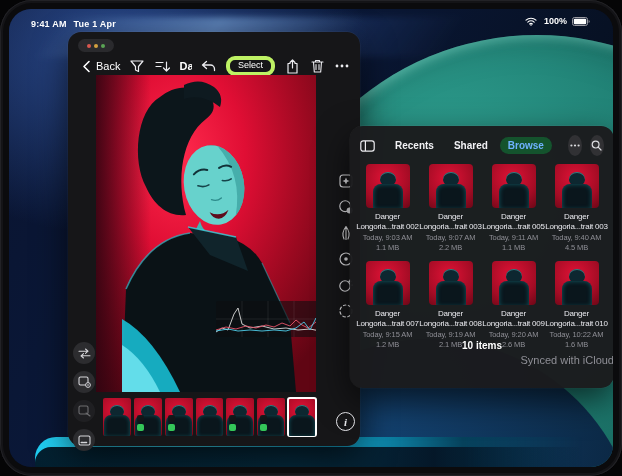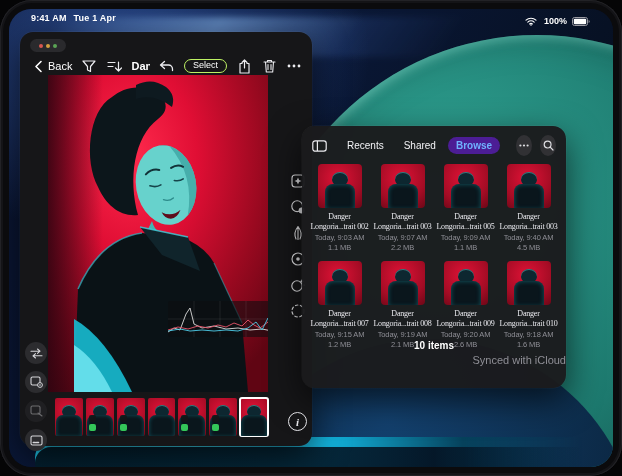--- a/index.html
+++ b/index.html
@@ -29,40 +29,40 @@
   .navy-circle { position:absolute; width:420px; height:420px; border-radius:50%; left:210px; top:330px;
     background:radial-gradient(circle at 40% 20%, #123a6e, #0a2142 55%, #061124 100%); opacity:.9; }
   .glow-strip { position:absolute; left:26px; top:428px; width:570px; height:42px; border-radius:22px;
     background:linear-gradient(90deg, #1fcdf2 0%, #3ae2ff 28%, #12b2dc 52%, #06425c 75%, rgba(4,18,38,0) 96%);
     filter:blur(.6px); }
   .glow-strip::after { content:""; position:absolute; inset:10px 0 0 0; border-radius:20px;
     background:linear-gradient(90deg, #032030 0%, #05293c 45%, rgba(4,16,32,.9) 70%, rgba(4,16,32,0) 96%); }
 
   
   .statusbar { position:absolute; top:4px; left:0; right:0; height:16px; display:flex;
-    justify-content:space-between; align-items:flex-start; padding:0 22px; color:#fff; font-size:9px; z-index:5;gap:20px; }
+    justify-content:space-between; align-items:flex-end; padding:0 22px; color:#fff; font-size:9px; z-index:5;gap:20px; }
   .statusbar .left { display:flex; gap:7px; font-weight:bold; letter-spacing:.2px; }
   .statusbar .right { display:flex; gap:5px; align-items:center; font-weight:bold; }
 
   
   .window { position:absolute; background:#19191b; border-radius:13px;
-    box-shadow: 0 12px 34px rgba(0,0,0,.65), 0 0 0 .5px rgba(255,255,255,.08); }
+    box-shadow: 0 12px 34px rgba(0,0,0,.65), 0 0 0 .5px rgba(255,255,255,.08); margin-left: 48px; }
 
   
   .editor { left:11px; top:23px; width:292px; height:414px; z-index:2; background:#161618; }
   .win-dots { position:absolute; top:7px; left:10px; width:36px; height:13px; border-radius:8px;
     background:#2a2a2d; display:flex; align-items:center; justify-content:center; gap:3px; }
   .win-dots i { width:4px; height:4px; border-radius:50%; display:block; }
 
   .ed-toolbar { position:absolute; top:22px; left:0; right:0; height:24px; display:flex;
     align-items:center; padding:0 10px; gap:9px; color:#ececf0; }
   .back { display:flex; align-items:center; gap:2px; font-size:11px; color:#fff; }
   .ed-title { flex:1; text-align:center; font-size:11px; font-weight:bold; color:#fff;
     white-space:nowrap; overflow:hidden; }
-  .select-pill { font-size:9px; color:#fff; border:1px solid #bef264; border-radius:9px;
+  .select-pill { font-size:9px; color:#fff; border:4px solid #bef264; border-radius:9px;
     padding:1px 8px 2px; line-height:1.1; background:transparent; }
   .tb-icon { width:16px; height:16px; display:flex; align-items:center; justify-content:center; }
   .tb-icon svg { display:block; }
 
   
   .photo { position:absolute; left:28px; top:43px; width:220px; height:317px; overflow:hidden; background:#8e0a1f; }
   .photo svg { display:block; }
 
   
   .histogram { position:absolute; left:120px; top:226px; width:104px; height:36px;
@@ -93,37 +93,37 @@
   .frame .badge { position:absolute; left:3px; bottom:5px; width:7px; height:7px; border-radius:2px;
     background:#34c759; z-index:2; box-shadow:0 -9px 0 0 rgba(20,22,24,.85); }
   .info-btn { position:absolute; right:5px; bottom:15px; width:19px; height:19px; border-radius:50%;
     border:1.3px solid #e8e8ec; color:#e8e8ec; display:flex; align-items:center; justify-content:center;
     font-size:11px; font-family:"Liberation Serif", serif; font-style:italic; font-weight:bold; }
 
   
   .browser { left:293px; top:117px; width:264px; height:262px; z-index:4; background:rgba(27,27,29,.97); }
   .br-header { display:flex; align-items:center; gap:8px; padding:9px 10px 6px; color:#ececf0; }
   .tabs { display:flex; align-items:center; gap:4px; margin-left:4px; }
-  .tab { font-size:10px; color:#f2f2f5; padding:3px 8px; border-radius:10px; }
-  .tab.active { background:#4c1d95; color:#6fb2ff; font-weight:bold; }
+  .tab { font-size:10px; color:#f2f2f5; padding:3px 8px; border-radius:10px;font-weight:bold; }
+  .tab.active { background:#14532d; color:#6fb2ff; font-weight:bold; }
   .circle-btn { width:21px; height:21px; border-radius:50%; background:#313134; display:flex;
     align-items:center; justify-content:center; color:#dcdce0; }
   .br-header .spacer { flex:1; }
 
   
   .grid { display:grid; grid-template-columns:repeat(4,1fr); padding:2px 6px 0; row-gap:9px; }
   .cell { display:flex; flex-direction:column; align-items:center; }
   .thumb { width:44px; height:44px; border-radius:4px; position:relative; overflow:hidden;
     background:radial-gradient(circle at 45% 32%, #e01236, #a50c25 62%, #6c0717 100%); }
   .thumb::before { content:""; position:absolute; left:50%; top:8px; width:16px; height:14px;
     margin-left:-8px; border-radius:50% 50% 45% 45%; background:#0d2730; box-shadow:0 1px 0 rgba(90,210,210,.5) inset; }
   .thumb::after { content:""; position:absolute; left:50%; top:20px; width:30px; height:26px;
     margin-left:-15px; border-radius:8px 8px 0 0; background:#0a161c; box-shadow:0 0 5px rgba(30,200,220,.4) inset; }
   .fname { margin-top:4px; font-size:8px; line-height:1.25; color:#e9e9ee; text-align:center;
-    letter-spacing:-.2px; white-space:nowrap;font-family:Liberation Serif, serif; }
+    letter-spacing:-.2px; white-space:nowrap; }
   .fmeta { font-size:7.5px; color:#8f8f96; margin-top:1px; letter-spacing:-.1px; }
 
   .br-footer { position:absolute; left:0; right:0; bottom:22px; text-align:center; }
   .count { font-size:10px; font-weight:bold; color:#fff; }
   .sync { font-size:11px; color:#8f8f96; margin-top:3px;text-align:right; }
 </style>
 </head>
 <body>
 
 <div class="stage">
@@ -397,21 +397,21 @@
           </div>
           <div class="cell">
             <div class="thumb"></div>
             <div class="fname"><span>Danger</span><br><span>Longoria...trait 003</span></div>
             <div class="fmeta">Today, 9:07 AM</div>
             <div class="fmeta">2.2 MB</div>
           </div>
           <div class="cell">
             <div class="thumb"></div>
             <div class="fname"><span>Danger</span><br><span>Longoria...trait 005</span></div>
-            <div class="fmeta">Today, 9:09 AM</div>
+            <div class="fmeta">Today, 9:11 AM</div>
             <div class="fmeta">1.1 MB</div>
           </div>
           <div class="cell">
             <div class="thumb"></div>
             <div class="fname"><span>Danger</span><br><span>Longoria...trait 003</span></div>
             <div class="fmeta">Today, 9:40 AM</div>
             <div class="fmeta">4.5 MB</div>
           </div>
 
           <div class="cell">
@@ -428,21 +428,21 @@
           </div>
           <div class="cell">
             <div class="thumb"></div>
             <div class="fname"><span>Danger</span><br><span>Longoria...trait 009</span></div>
             <div class="fmeta">Today, 9:20 AM</div>
             <div class="fmeta">2.6 MB</div>
           </div>
           <div class="cell">
             <div class="thumb"></div>
             <div class="fname"><span>Danger</span><br><span>Longoria...trait 010</span></div>
-            <div class="fmeta">Today, 9:18 AM</div>
+            <div class="fmeta">Today, 10:22 AM</div>
             <div class="fmeta">1.6 MB</div>
           </div>
         </div>
 
         <div class="br-footer">
           <div class="count">10 items</div>
           <div class="sync">Synced with iCloud</div>
         </div>
       </div>
 

